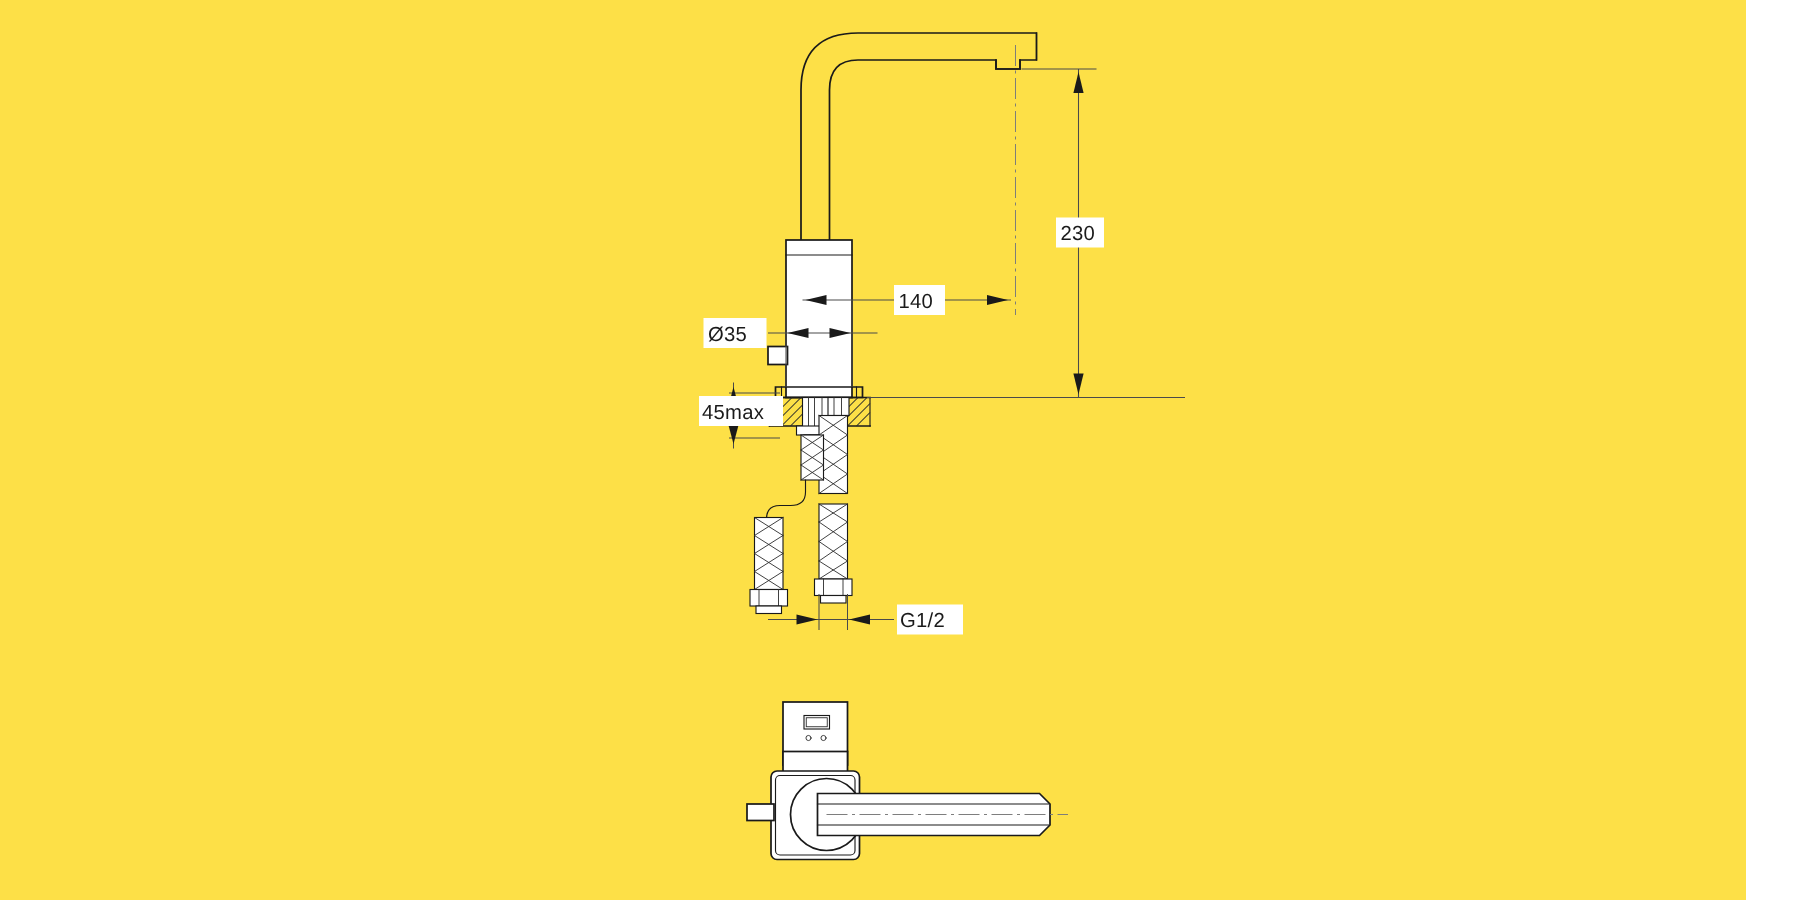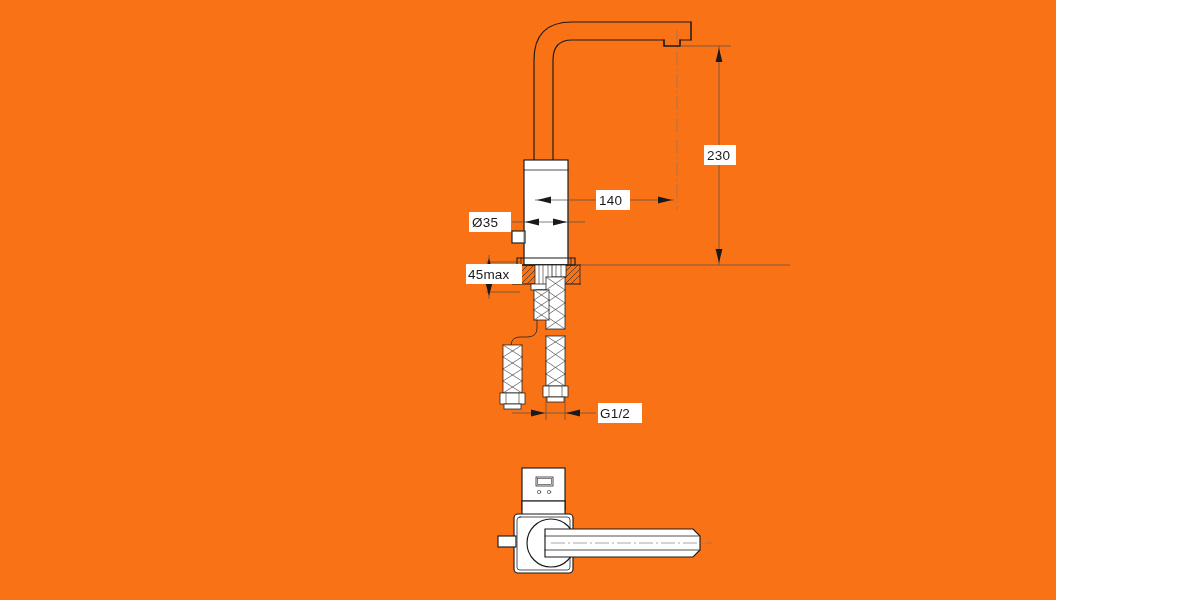--- a/index.html
+++ b/index.html
@@ -8,23 +8,23 @@
     background: #ffffff;
   }
   body {
     width: 1200px;
     height: 600px;
     overflow: hidden;
     font-family: "Liberation Sans", sans-serif;
   }
   #drawing-root {
     position: relative;
-    width: 1056px;
+    width: 1164px;
     height: 600px;
-    background: #f97316;
+    background: #fde047;
   }
   svg#technical-drawing {
     display: block;
     width: 1200px;
     height: 600px;
   }
   .ln      { stroke: #1a1a1a; stroke-width: 1.15; fill: none; stroke-linecap: square; }
   .ln-thin { stroke: #1a1a1a; stroke-width: 0.75; fill: none; stroke-linecap: square; }
   .ln-hair { stroke: #2b2b2b; stroke-width: 0.6;  fill: none; stroke-linecap: square; }
   .dim     { stroke: #4a4a4a; stroke-width: 0.7;  fill: none; stroke-linecap: butt; }

